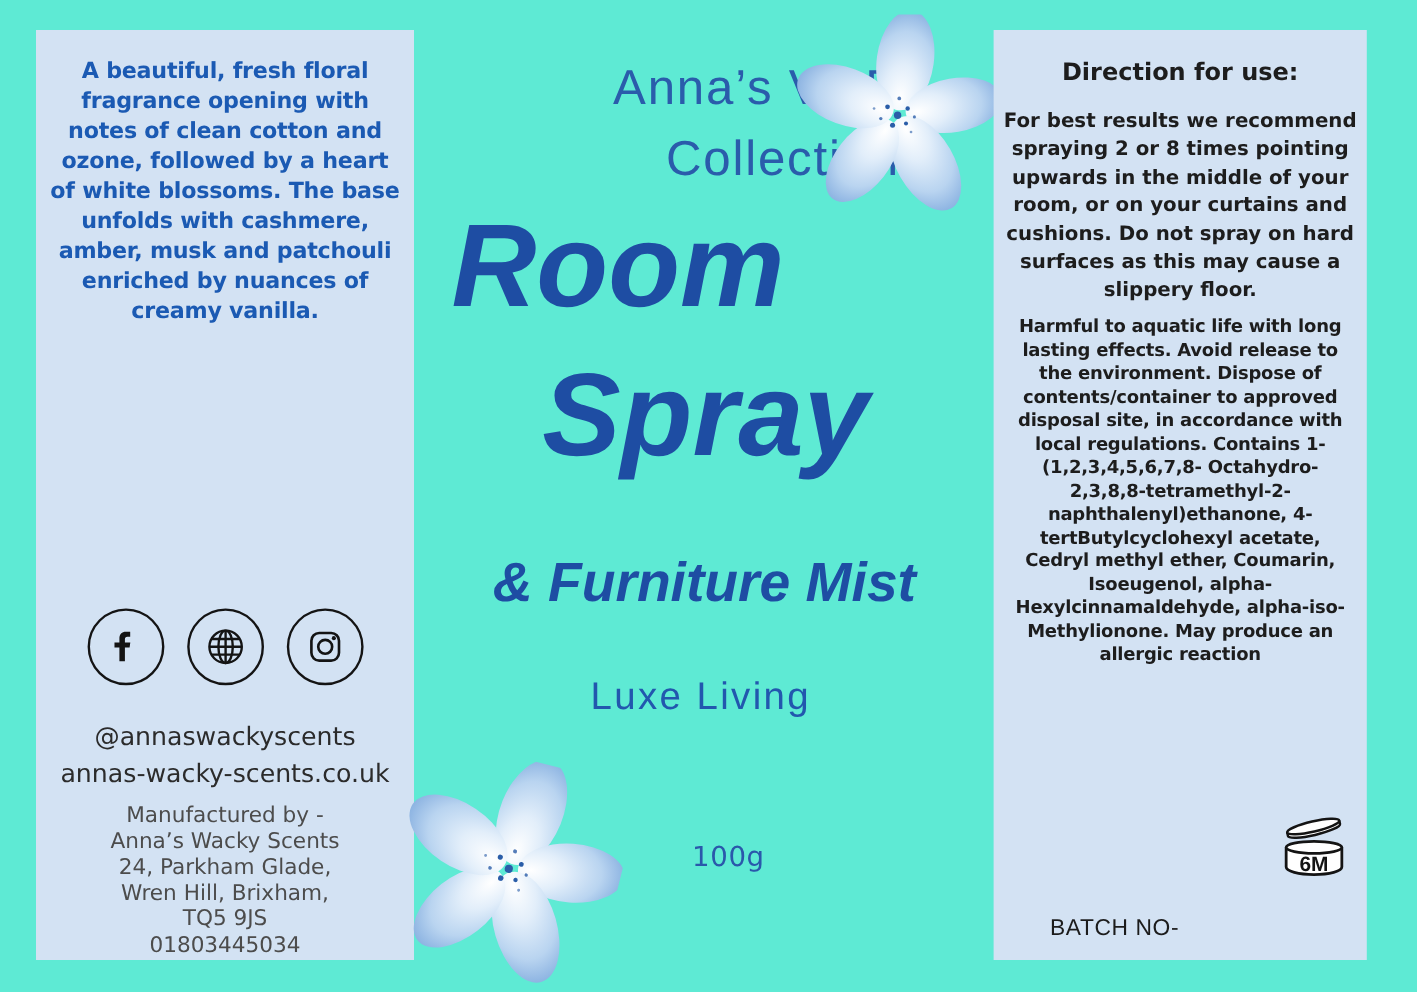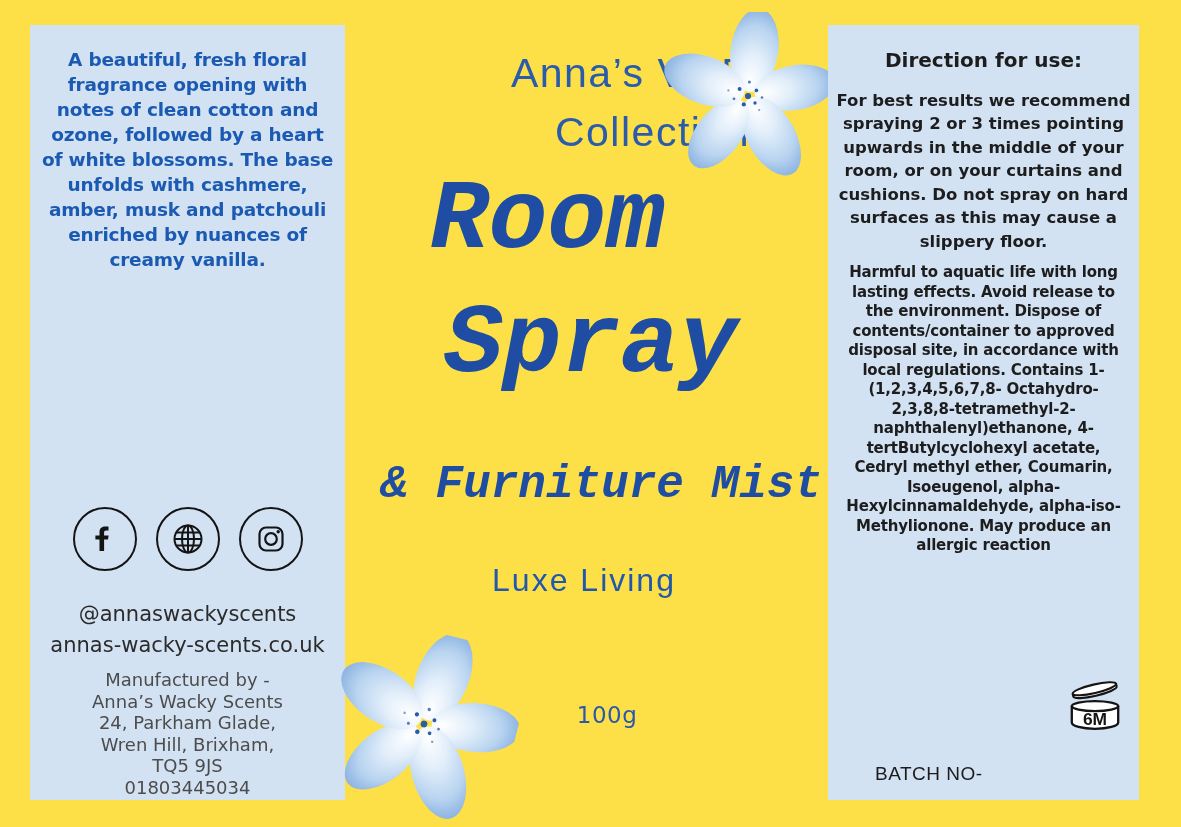--- a/index.html
+++ b/index.html
@@ -1,20 +1,20 @@
 <!DOCTYPE html>
 <html><head>
 <meta charset="utf-8">
 <style>
   html, body { margin: 0; padding: 0; background: #ffffff; }
   .page {
     position: relative;
     width: 1181px;
     height: 827px;
-    background: #fde047;
+    background: #5eead4;
     overflow: hidden;
     font-family: "DejaVu Sans", sans-serif;
   }
   .panel {
     position: absolute;
     top: 25px;
     height: 775px;
     background: #d3e2f3;
   }
   .panel-left  { left: 30px;  width: 315px; }
@@ -79,23 +79,23 @@
     text-align: right;
     color: #2a5cab;
     font-family: "Liberation Sans", sans-serif;
     font-weight: 400;
     font-size: 41px;
     letter-spacing: 1.5px;
     line-height: 59px;
   }
   .script {
     position: absolute;
-    text-align: right;
+    text-align: center;
     color: #1e4da3;
-    font-family: Liberation Mono, monospace;
+    font-family: Liberation Sans, sans-serif;
     font-style: italic;
     font-weight: 700;
     line-height: 1;
   }
   .script-room    { left: 365px; top: 172px; width: 300px; font-size: 98px; }
   .script-spray   { left: 438px; top: 296px; width: 300px; font-size: 98px; }
   .script-furn    { left: 352px; top: 462px; width: 470px; font-size: 46px; }
   .variant-name {
     position: absolute;
     left: 384px; top: 562px; width: 400px;
@@ -251,21 +251,21 @@
 
   <svg class="flower flower-bottom" viewBox="0 0 120 120">
     <use href="#flower-shape"></use>
   </svg>
 
   <div class="weight">100g</div>
 
   <section class="panel panel-right">
     <div class="directions-block">
       <p class="directions-title">Direction for use:</p>
-      <p class="directions-body">For best results we recommend spraying 2 or 3 times pointing upwards in the middle of your room, or on your curtains and cushions. Do not spray on hard surfaces as this may cause a slippery floor.</p>
+      <p class="directions-body">For best results we recommend spraying 2 or 8 times pointing upwards in the middle of your room, or on your curtains and cushions. Do not spray on hard surfaces as this may cause a slippery floor.</p>
     </div>
 
     <p class="hazard-warning">Harmful to aquatic life with long lasting effects. Avoid release to the environment. Dispose of contents/container to approved disposal site, in accordance with local regulations. Contains 1-(1,2,3,4,5,6,7,8- Octahydro-2,3,8,8-tetramethyl-2-naphthalenyl)ethanone, 4-tertButylcyclohexyl acetate, Cedryl methyl ether, Coumarin, Isoeugenol, alpha-Hexylcinnamaldehyde, alpha-iso-Methylionone. May produce an allergic reaction</p>
 
     <svg class="pao-icon" viewBox="0 0 66 60">
       <g transform="rotate(-13 33 12)" fill="#ffffff" stroke="#141414" stroke-width="2.2">
         <path d="M10 9 v3 a23 4.4 0 0 0 46 0 v-3"></path>
         <ellipse cx="33" cy="9" rx="23" ry="4.4"></ellipse>
       </g>
       <g fill="#ffffff" stroke="#141414" stroke-width="2.4">

